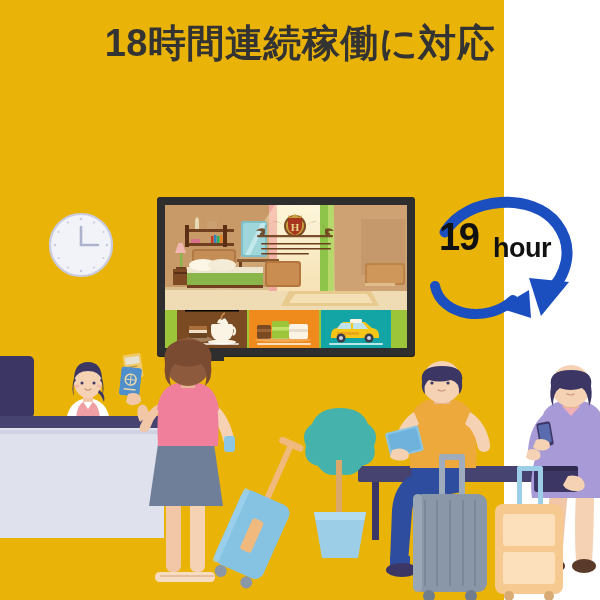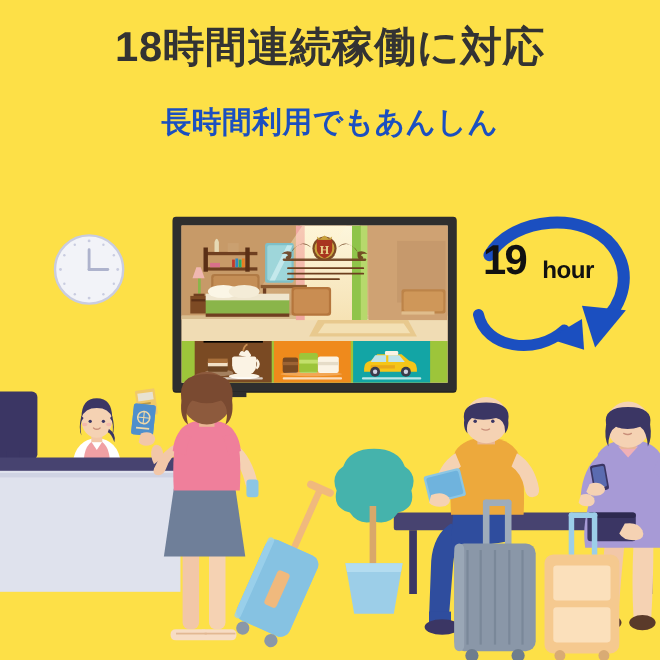--- a/index.html
+++ b/index.html
@@ -1,21 +1,21 @@
 <!DOCTYPE html>
 <html><head>
 <meta charset="utf-8">
 <style>
   html,body{margin:0;padding:0;}
   body{
     width:600px;height:600px;overflow:hidden;background:#ffffff;
     font-family:"Liberation Sans","DejaVu Sans",sans-serif;
     -webkit-font-smoothing:antialiased;
   }
-  #stage{position:relative;width:600px;height:600px;background:#fde047;}
+  #stage{position:relative;width:504px;height:600px;background:#eab308;}
 
   
   .headline{
     position:absolute;left:0;top:22px;width:600px;text-align:center;
     font-size:38px;line-height:1.14;font-weight:700;color:#333333;
     letter-spacing:.5px;
   }
   .subhead{
     position:absolute;left:0;top:96px;width:600px;text-align:center;
     font-size:27px;line-height:1.15;font-weight:700;color:#1b4fc0;
@@ -38,21 +38,21 @@
   .panel{position:absolute;top:0;height:38px;}
   .p-brown{left:12px;width:70px;background:#7a4a23;}
   .p-orange{left:84px;width:70px;background:#ef8a1c;}
   .p-teal{left:156px;width:70px;background:#13a5a5;}
   .p-line{position:absolute;left:8px;height:1.5px;background:rgba(255,255,255,.72);border-radius:1px;}
 
   
   .badge{position:absolute;left:425px;top:190px;width:160px;height:140px;}
   .badge-18{position:absolute;left:14px;top:28px;font-size:38px;font-weight:800;
             color:#111111;letter-spacing:-1.5px;line-height:1;}
-  .badge-hour{position:absolute;left:68px;top:45px;font-size:22px;font-weight:800;
+  .badge-hour{position:absolute;left:68px;top:45px;font-size:27px;font-weight:800;
             color:#111111;letter-spacing:-.5px;line-height:1;}
   .badge-service{position:absolute;left:14px;top:70px;font-size:25px;font-weight:800;
             color:#1b4fc0;letter-spacing:.3px;line-height:1;}
 
   
   .desk-body{position:absolute;left:-4px;top:428px;width:168px;height:110px;background:#dfe2ed;}
   .desk-top{position:absolute;left:-4px;top:416px;width:168px;height:14px;background:#474370;border-radius:2px;}
   .desk-edge{position:absolute;left:-4px;top:430px;width:168px;height:4px;background:#cfd3e3;}
   .monitor{position:absolute;left:-6px;top:356px;width:40px;height:62px;background:#3b3664;border-radius:5px;}
   .monitor-neck{position:absolute;left:6px;top:410px;width:12px;height:8px;background:#3b3664;}
@@ -63,21 +63,20 @@
 
   svg{display:block;overflow:visible;}
   .ni{position:absolute;}
 </style>
 </head>
 <body>
 
 <div id="stage">
 
   <div class="headline">18時間連続稼働に対応</div>
-  <div class="subhead">長時間利用でもあんしん</div>
 
   <div class="clock">
     <svg width="74" height="74" viewBox="0 0 74 74">
       <circle cx="37" cy="37" r="31" fill="#f2f3f8" stroke="#c9cce0" stroke-width="2.2"></circle>
       <g fill="#c9cce0">
         <circle cx="37" cy="11" r="1.3"></circle>
           <circle cx="50" cy="14.5" r="1.1"></circle>
         <circle cx="59.5" cy="24" r="1.1"></circle>
           <circle cx="63" cy="37" r="1.3"></circle>
         <circle cx="59.5" cy="50" r="1.1"></circle>

